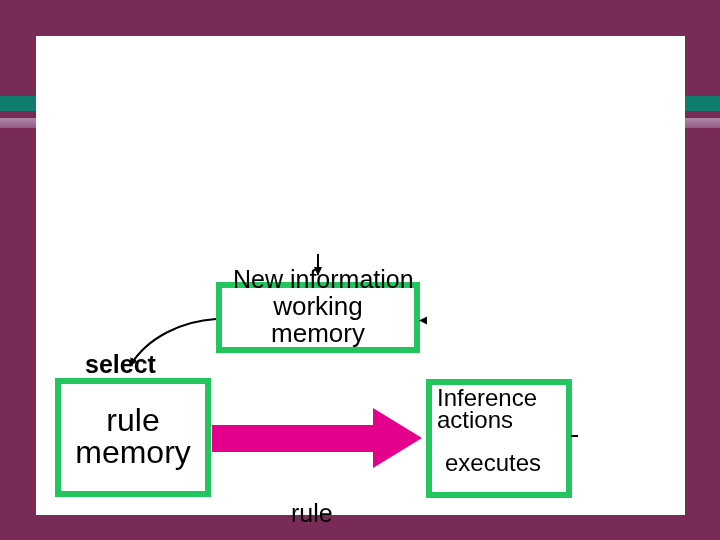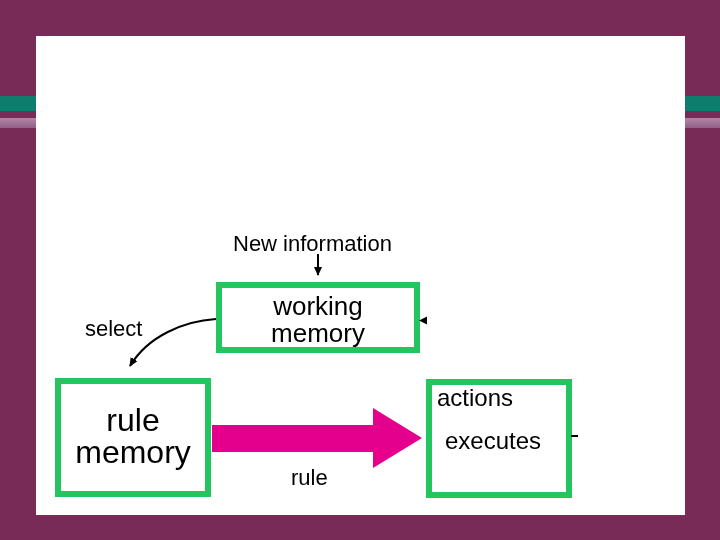--- a/index.html
+++ b/index.html
@@ -12,23 +12,23 @@
     color:#000;
   }
   .stripe{position:absolute;left:0;width:720px;}
   #stripe-teal{top:96px;height:15px;background:#0F7D6E;}
   #stripe-mauve{top:118px;height:10px;background:linear-gradient(#B286A8,#915E88);}
   #panel{
     position:absolute;left:36px;top:36px;width:649px;height:479px;
     background:#FFFFFF;
   }
   #arrow-layer{position:absolute;left:0;top:0;width:720px;height:540px;}
-  .label{position:absolute;font-size:22px;line-height:25px;white-space:pre;}
+  .label{position:absolute;font-size:25px;line-height:25px;white-space:pre;margin-top:36px;}
   #lbl-new-information{left:233px;top:231px;}
-  #lbl-select{left:85px;top:316px;}
+  #lbl-select{left:85px;top:316px;font-weight:bold;}
   #lbl-fire{left:291px;top:465px;}
   .dbox{
     position:absolute;background:#fff;border:6px solid #22c55e;
     box-sizing:border-box;text-align:center;
   }
   #box-working-memory{
     left:216px;top:282px;width:204px;height:71px;
     font-size:26px;line-height:27px;padding-top:5px;
   }
   #box-rule-memory{
@@ -56,20 +56,21 @@
     <div>working</div>
     <div>memory</div>
   </div>
 
   <div class="dbox" id="box-rule-memory">
     <div>rule</div>
     <div>memory</div>
   </div>
 
   <div class="dbox" id="box-inference">
+    <div class="ln">Inference</div>
     <div class="ln">actions</div>
     <div class="ln ln-executes">executes</div>
   </div>
 
   <div class="label" id="lbl-new-information">New information</div>
   <div class="label" id="lbl-select">select</div>
   <div class="label" id="lbl-fire">rule</div>
 
   <svg id="arrow-layer" viewBox="0 0 720 540" xmlns="http://www.w3.org/2000/svg">
     <defs>

